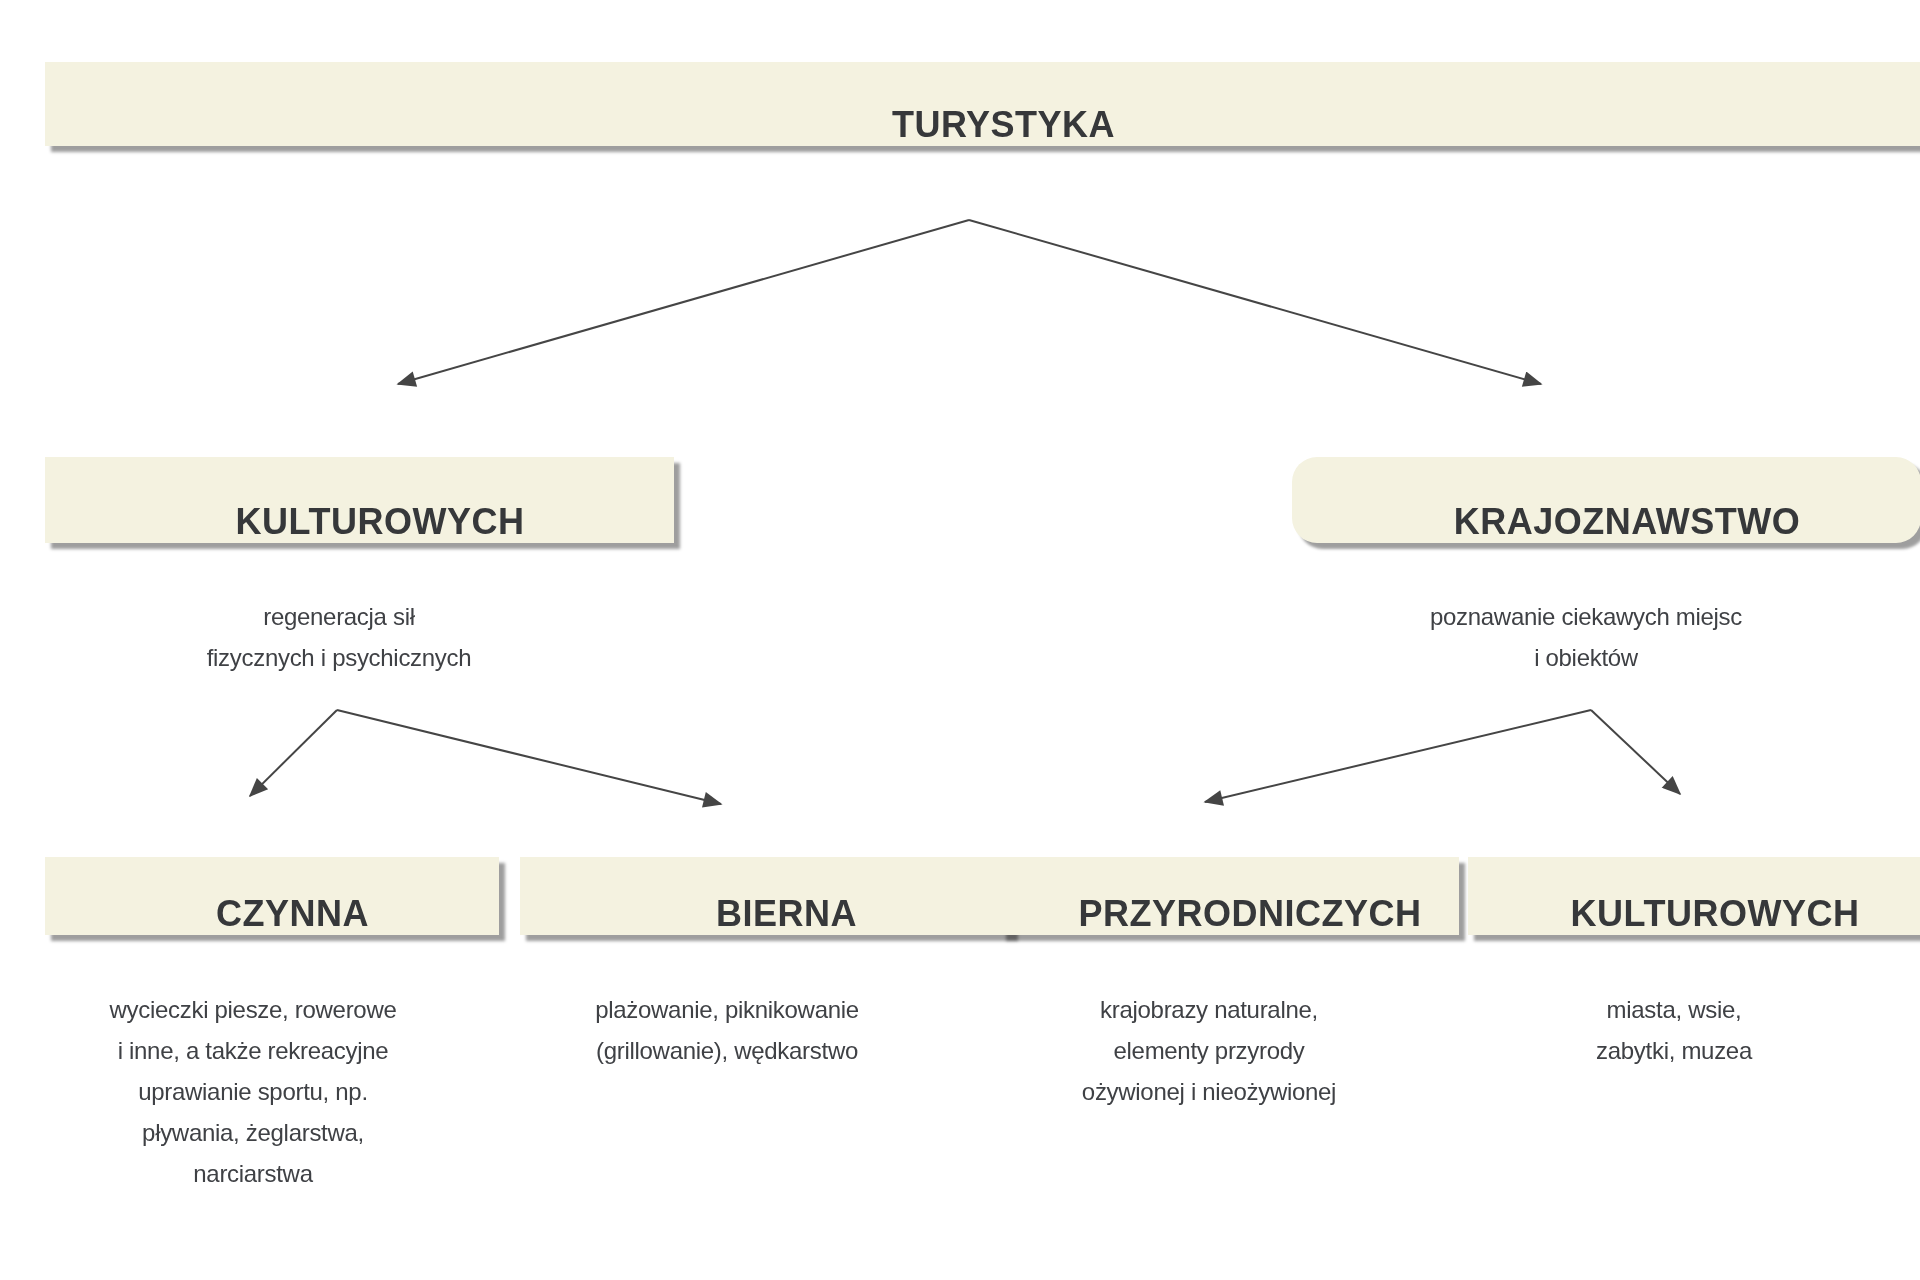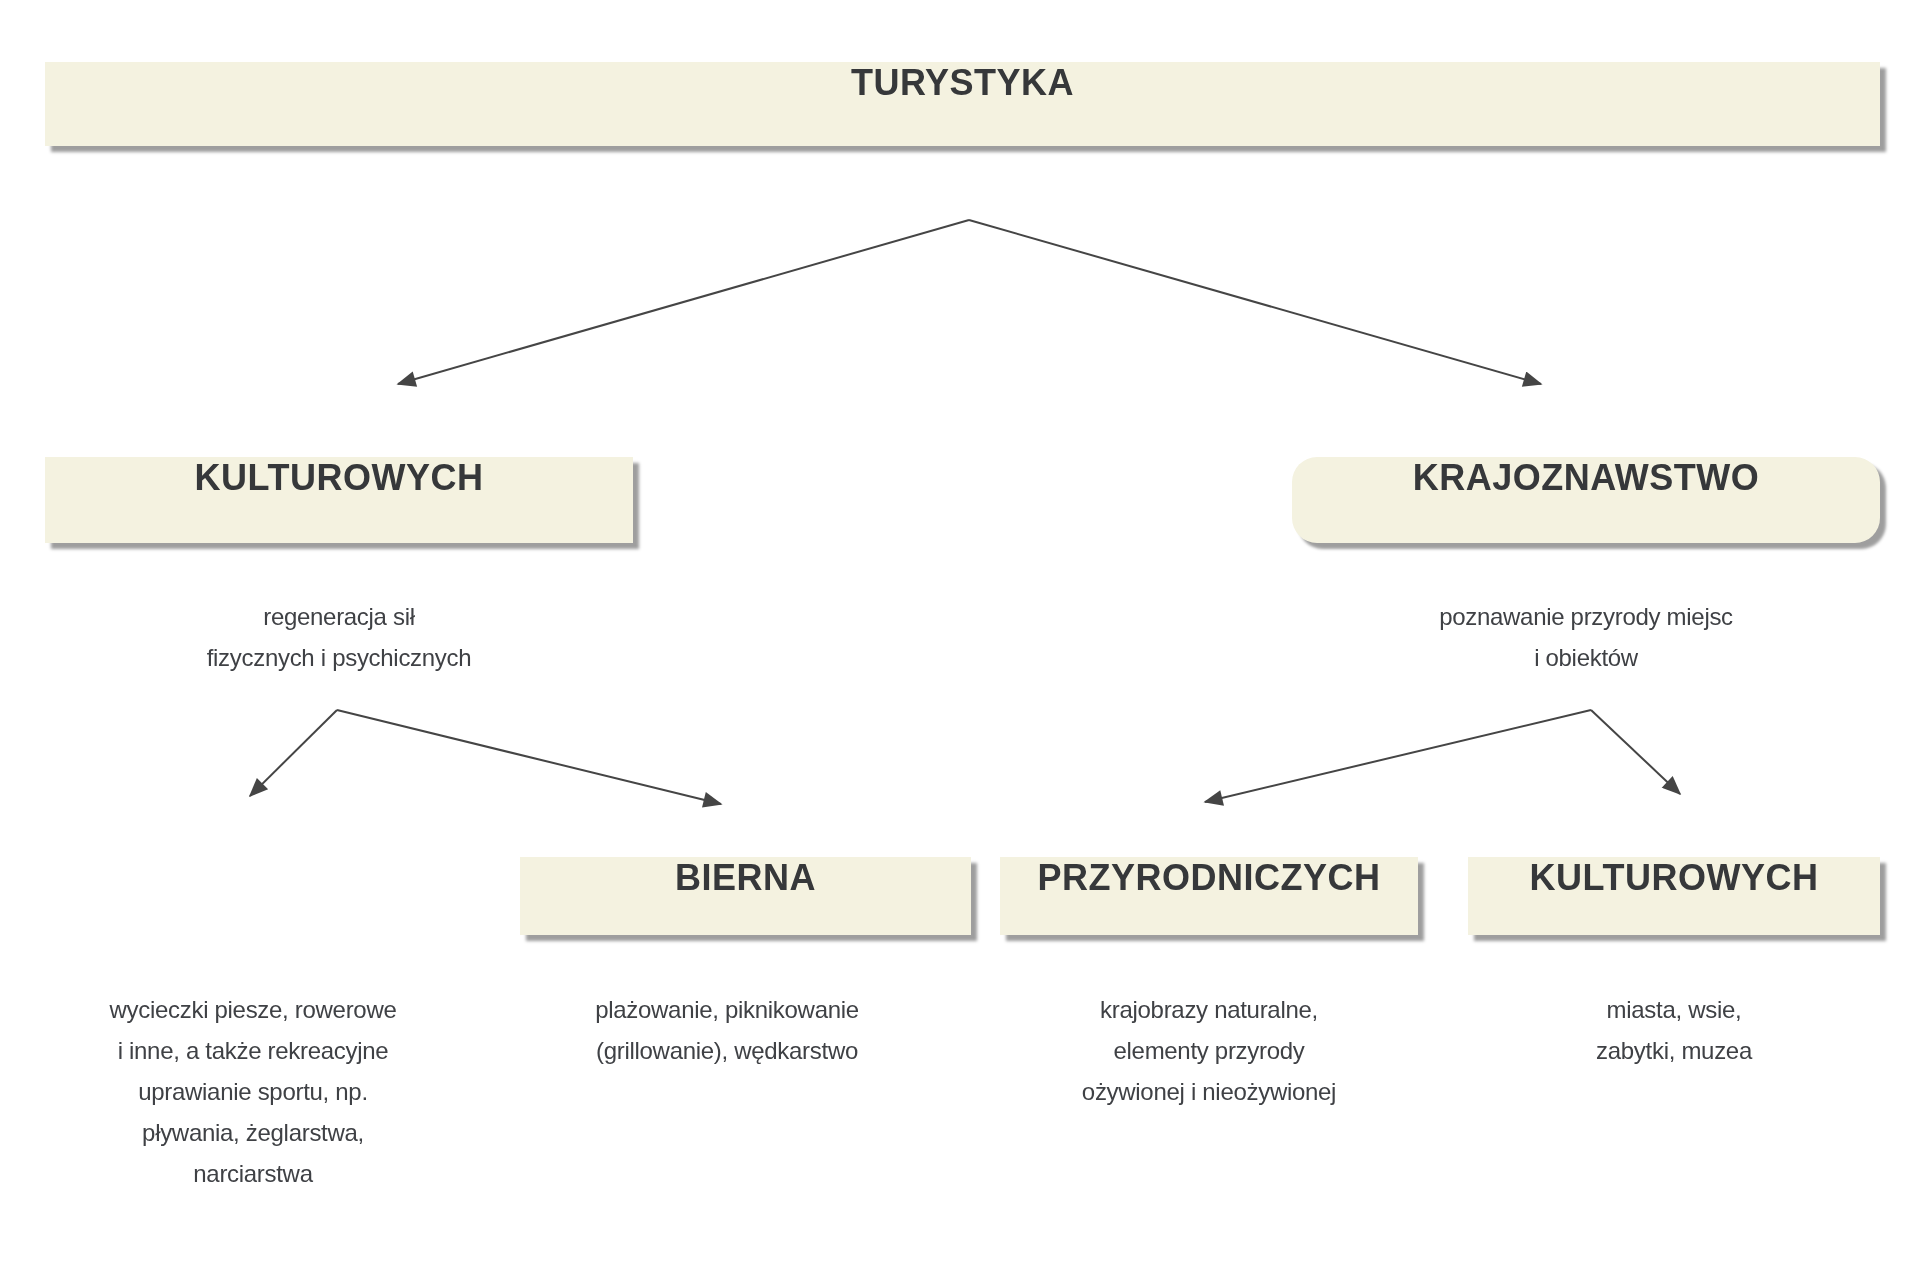--- a/index.html
+++ b/index.html
@@ -13,22 +13,23 @@
     height: 1280px;
     background: #ffffff;
     overflow: hidden;
     font-family: "Liberation Sans", "DejaVu Sans", sans-serif;
   }
   .box {
     position: absolute;
     background: #f4f2e0;
     box-shadow: 6px 6px 3px rgba(0,0,0,0.38);
     display: flex;
-    align-items: flex-start;
+    align-items: flex-end;
     justify-content: center;
+    padding-left: 41px;
   }
   .box-label {
     font-weight: bold;
     font-size: 36px;
     color: #36383a;
     letter-spacing: 0.5px;
     white-space: nowrap;
   }
   .desc {
     position: absolute;
@@ -92,23 +93,26 @@
 
   <div class="box" id="box-wypoczynek">
     <span class="box-label">KULTUROWYCH</span>
   </div>
   <div class="box" id="box-krajoznawstwo">
     <span class="box-label">KRAJOZNAWSTWO</span>
   </div>
 
   <div class="desc" id="desc-wypoczynek">regeneracja sił
 fizycznych i psychicznych</div>
-  <div class="desc" id="desc-krajoznawstwo">poznawanie przyrody miejsc
+  <div class="desc" id="desc-krajoznawstwo">poznawanie ciekawych miejsc
 i obiektów</div>
 
+  <div class="box" id="box-czynna">
+    <span class="box-label">CZYNNA</span>
+  </div>
   <div class="box" id="box-bierna">
     <span class="box-label">BIERNA</span>
   </div>
   <div class="box" id="box-przyrodniczych">
     <span class="box-label">PRZYRODNICZYCH</span>
   </div>
   <div class="box" id="box-kulturowych">
     <span class="box-label">KULTUROWYCH</span>
   </div>
 

